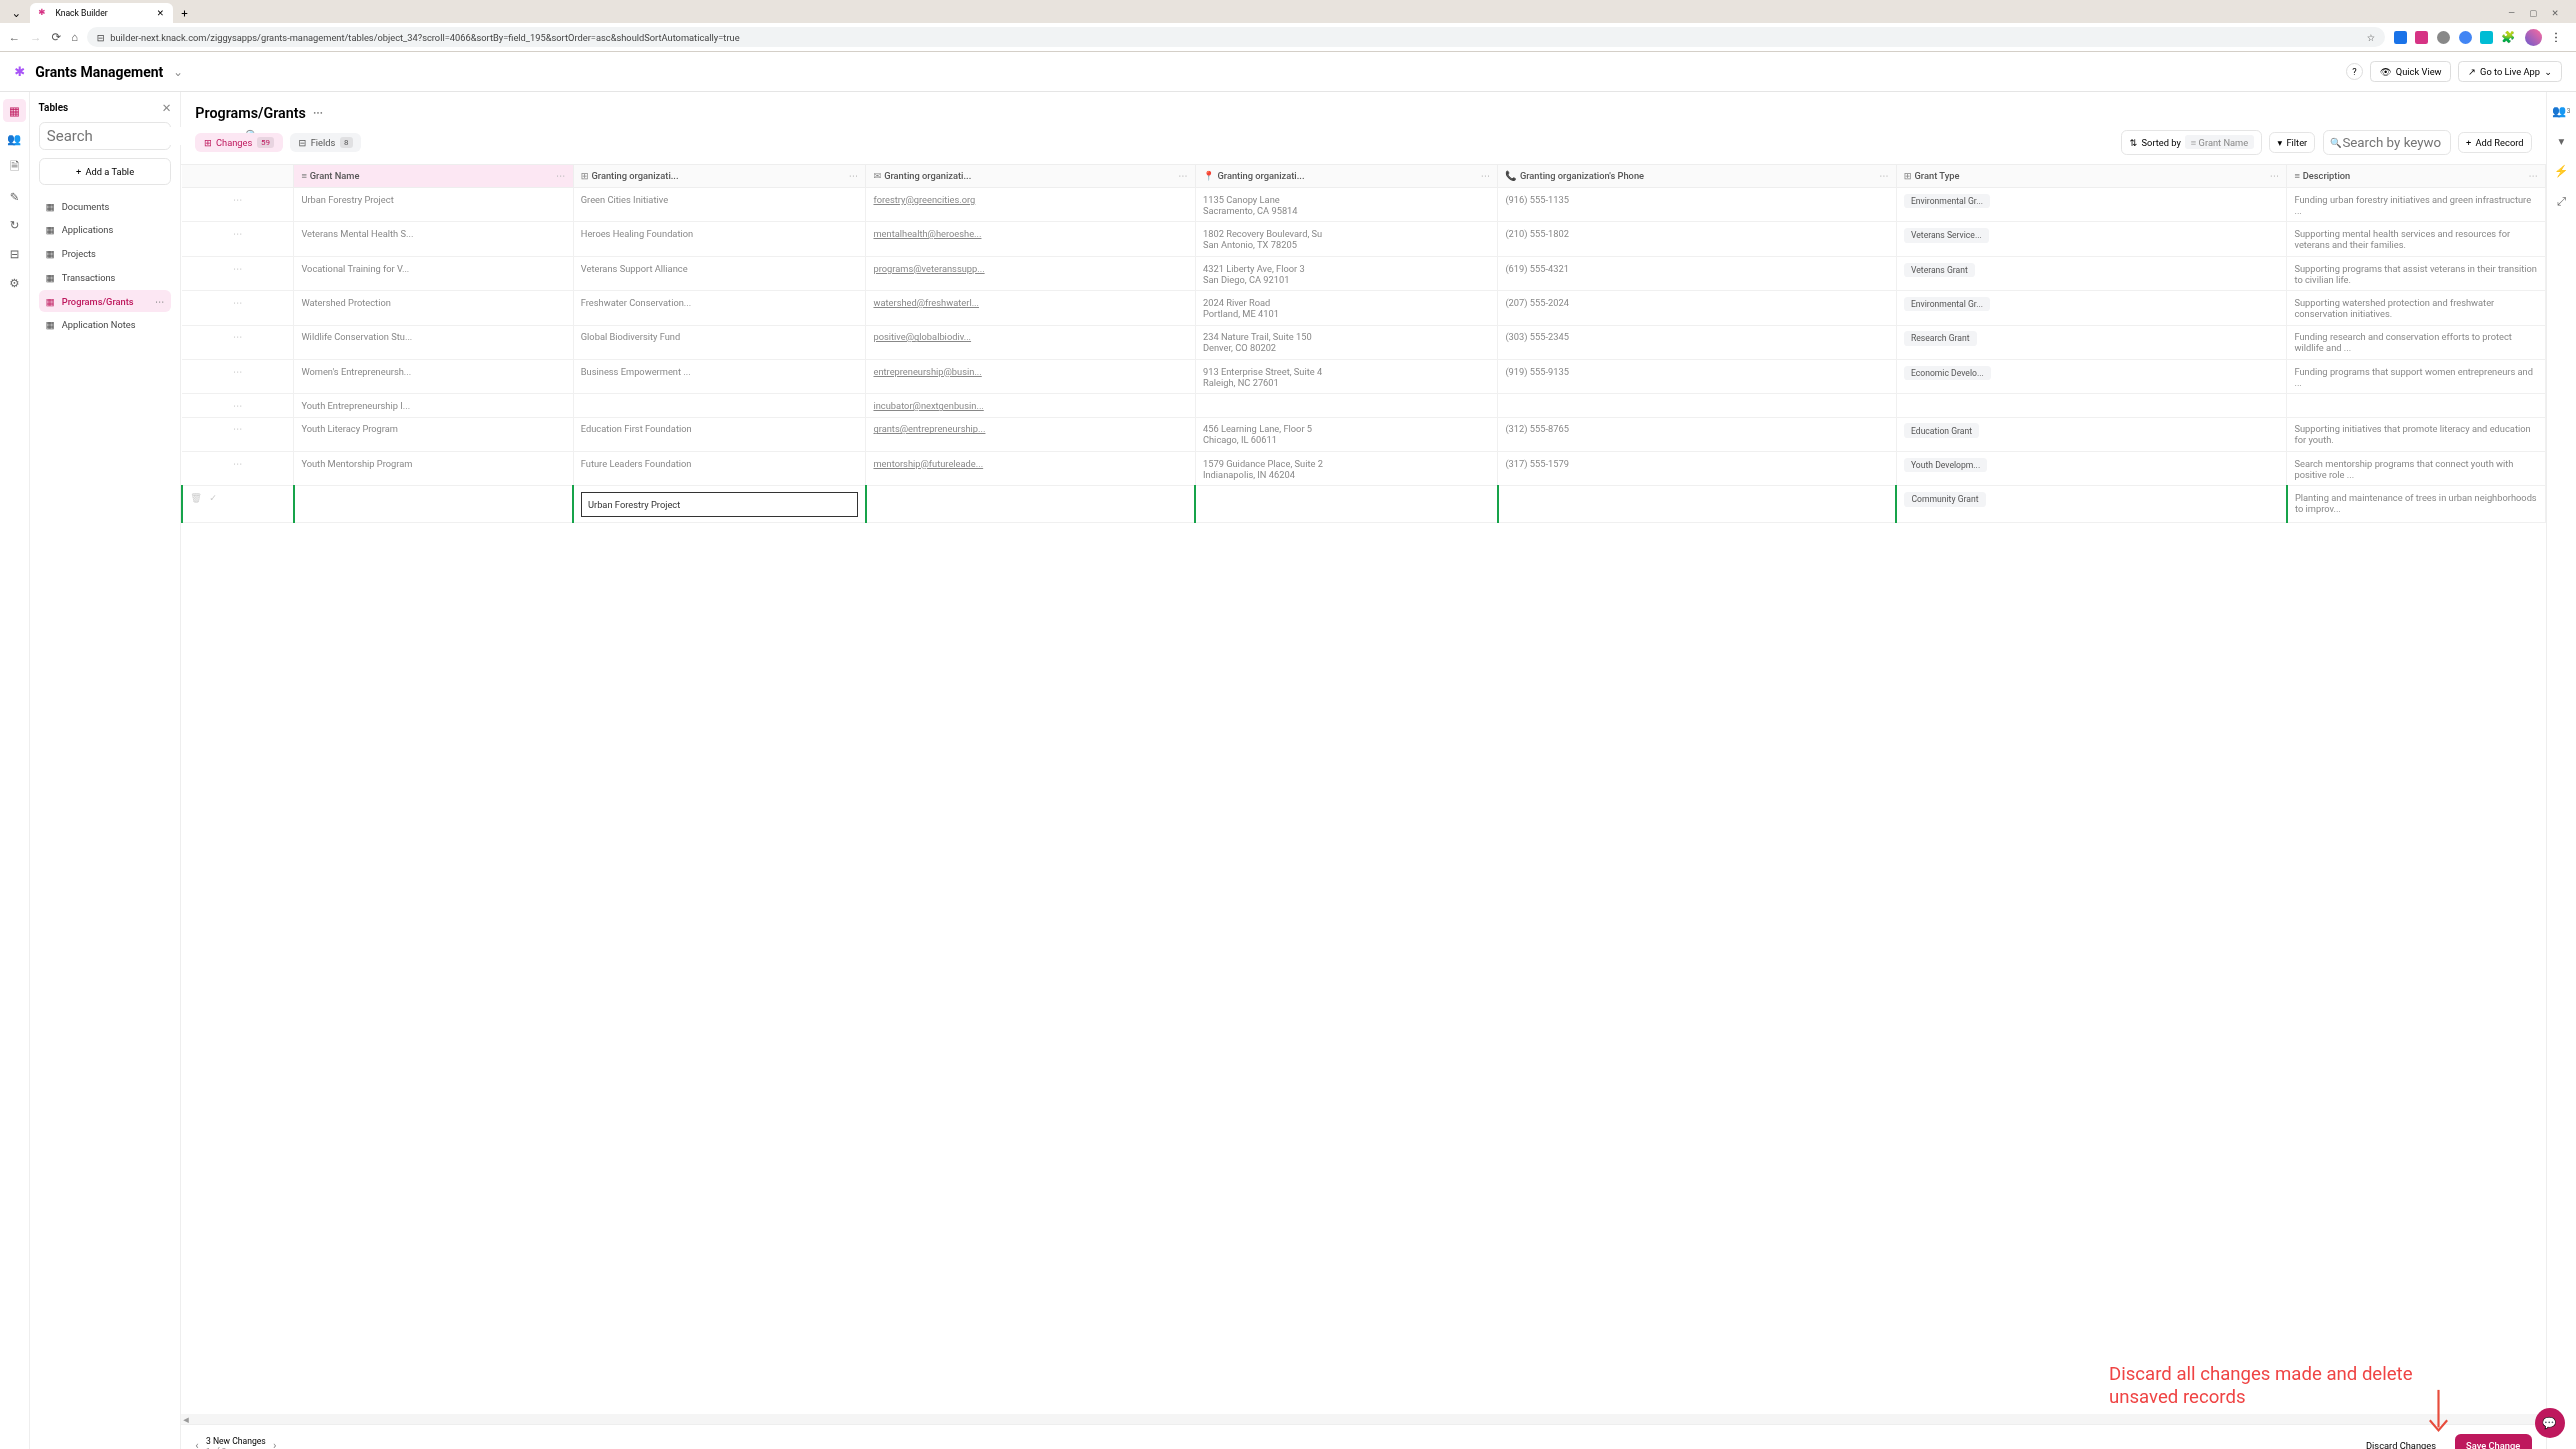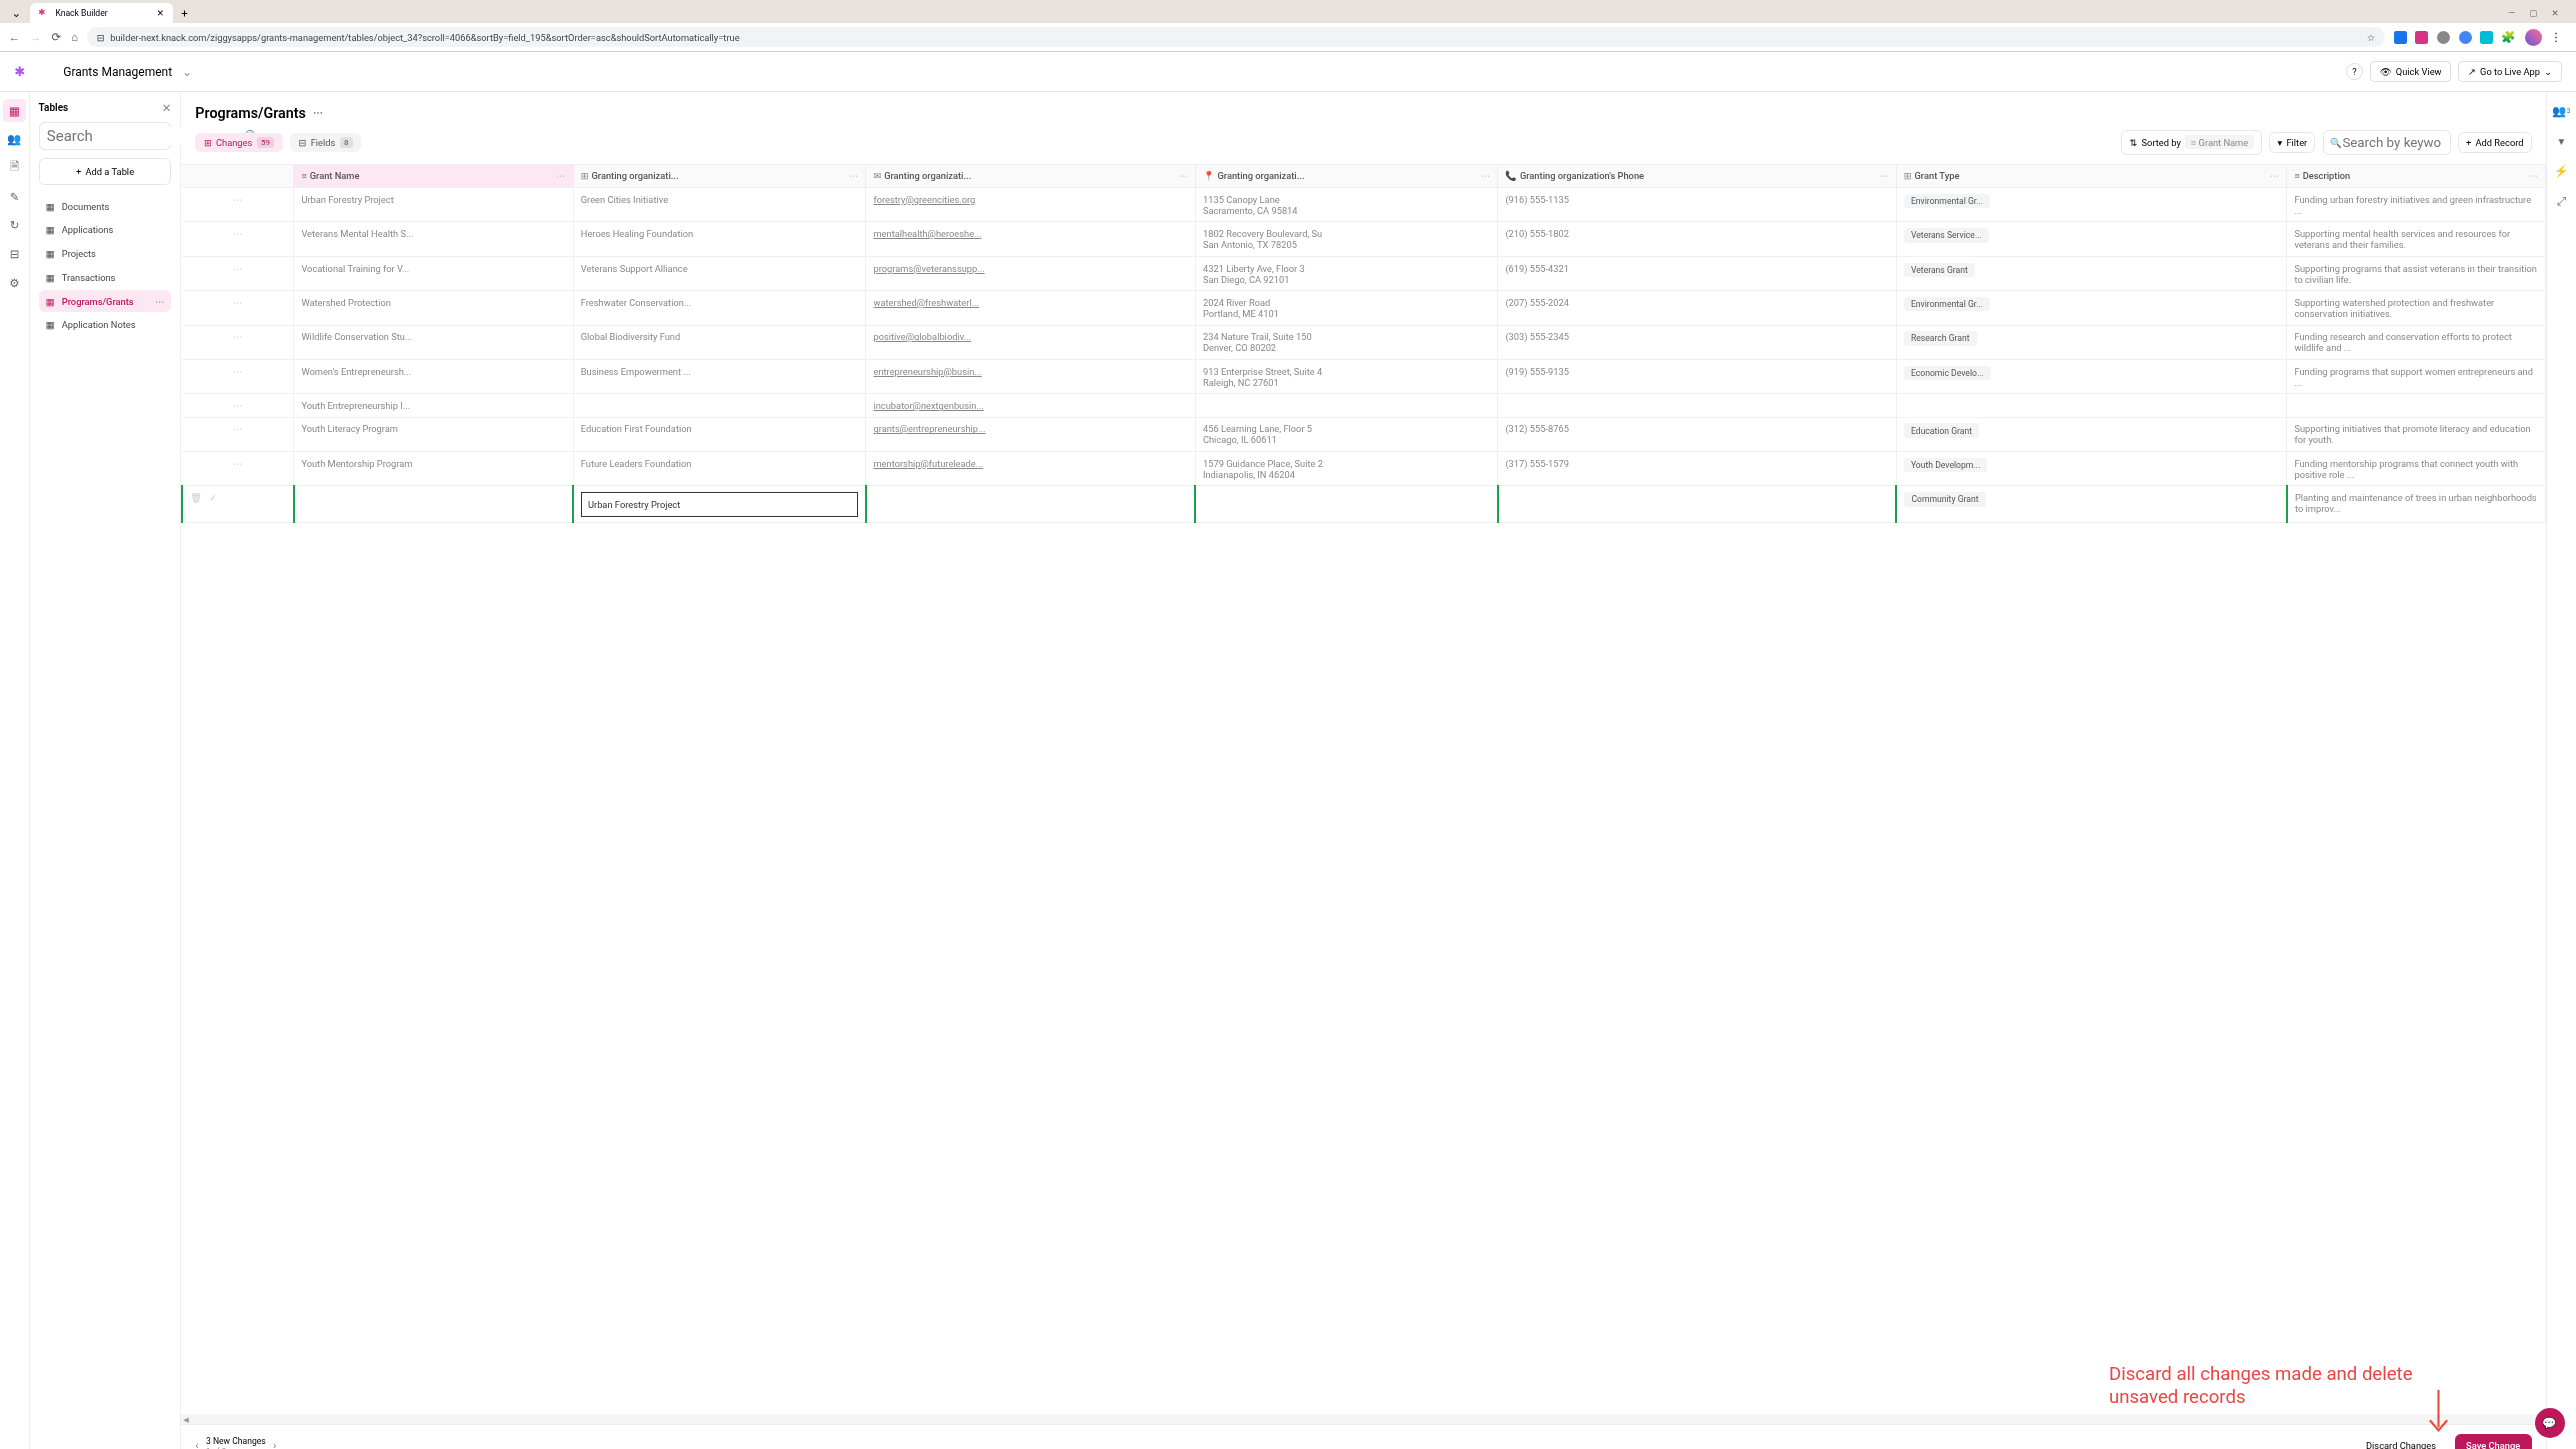--- a/index.html
+++ b/index.html
@@ -20,21 +20,21 @@
 .nav-icons span { cursor: pointer; }
 .url-box { flex: 1; display: flex; align-items: center; gap: 5.7px; background: #f1f3f4; border-radius: 17px; padding: 4.3px 10px; font-size: 9.3px; color: #444; }
 .url-icons-right { display: flex; gap: 10px; margin-left: auto; align-items: center; }
 .ext-icons { display: flex; gap: 8.6px; align-items: center; padding-right: 5.7px; }
 .ext-icon { width: 13px; height: 13px; border-radius: 2.2px; }
 .avatar { width: 17px; height: 17px; border-radius: 50%; background: linear-gradient(45deg,#6a5acd,#ff6b9d); }
 
 
 .app-header { display: flex; align-items: center; padding: 8.6px 14.3px; background: #fff; border-bottom: 0.7px solid #e5e5e5; gap: 10px; }
 .app-logo { color: #a855f7; font-size: 13px; }
-.app-title { font-weight: 400; font-size: 12px; margin-left: 28px; }
+.app-title { font-weight: 700; font-size: 14px; }
 .header-chevron { color: #888; cursor: pointer; }
 .header-right { margin-left: auto; display: flex; gap: 7.2px; align-items: center; }
 .hdr-btn { display: flex; align-items: center; gap: 4.3px; padding: 4.3px 8.6px; border: 0.7px solid #ddd; border-radius: 4.3px; font-size: 9.3px; cursor: pointer; background: #fff; }
 .help-circle { width: 17px; height: 17px; border: 0.7px solid #ddd; border-radius: 50%; display: flex; align-items: center; justify-content: center; font-size: 9.3px; cursor: pointer; }
 
 
 .app-body { display: flex; height: calc(100vh - 76px); background: #fff; }
 .left-rail { width: 30px; background: #fff; border-right: 0.7px solid #eee; display: flex; flex-direction: column; padding-top: 5.7px; gap: 2.9px; }
 .rail-icon { width: 23px; height: 23px; margin: 1.4px auto; display: flex; align-items: center; justify-content: center; border-radius: 4.3px; cursor: pointer; color: #666; }
 .rail-icon.active { background: #fce7f3; color: #be185d; }
@@ -366,21 +366,21 @@
     <td>Supporting initiatives that promote literacy and education for youth.</td>
             </tr>
             <tr>
     <td class="row-handle">⋯</td>
     <td>Youth Mentorship Program</td>
     <td>Future Leaders Foundation</td>
     <td><a>mentorship@futureleade...</a></td>
     <td>1579 Guidance Place, Suite 2<br>Indianapolis, IN 46204</td>
     <td>(317) 555-1579</td>
     <td><span class="tag">Youth Developm...</span></td>
-    <td>Funding mentorship programs that connect youth with positive role ...</td>
+    <td>Search mentorship programs that connect youth with positive role ...</td>
             </tr>
             <tr class="new-row">
   <td class="row-handle">
     <div class="new-row-actions">
       <span>🗑</span>
       <span>✓</span>
     </div>
   </td>
   <td></td>
   <td>

